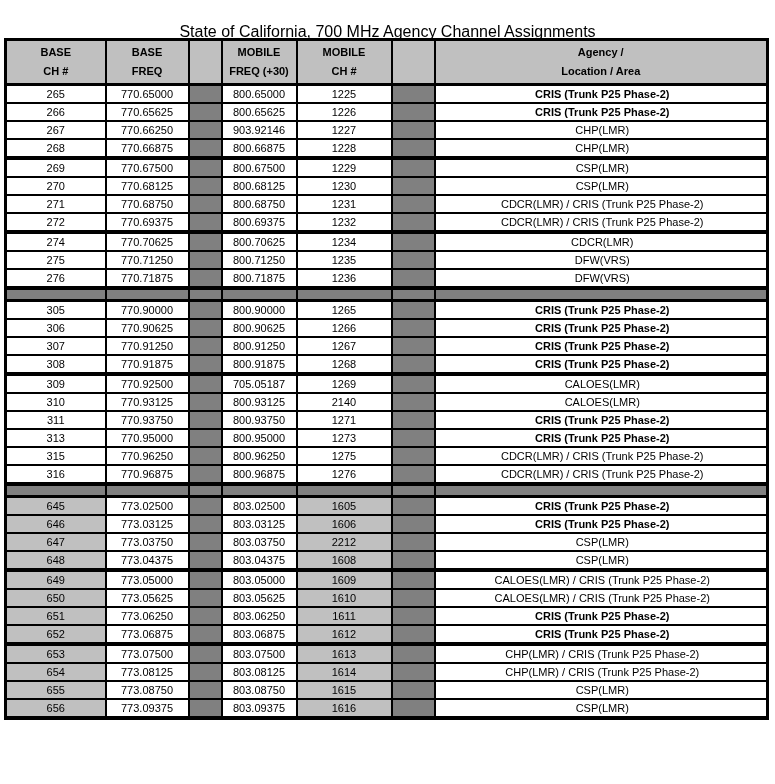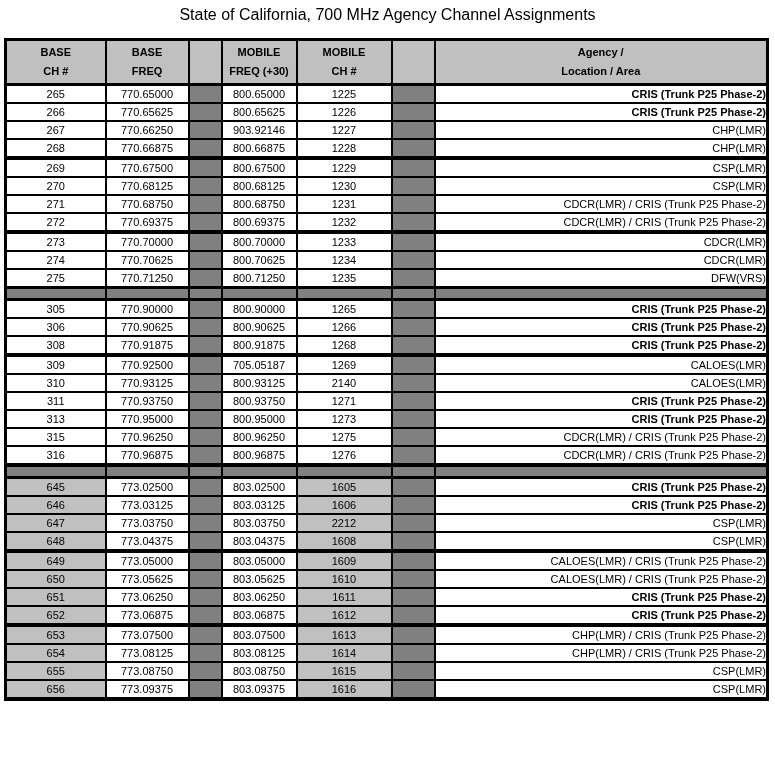--- a/index.html
+++ b/index.html
@@ -13,21 +13,21 @@
   }
   html,body{margin:0;padding:0;}
   body{
     width:775px;height:784px;
     background:var(--page-bg);
     color:var(--text);
     font-family:"Liberation Sans",sans-serif;
   }
   .title{
     box-sizing:border-box;
-    padding-top:6px;
+    padding-top:23px;
     height:38px;
     font-size:16px;
     text-align:center;
     white-space:nowrap;
   }
   table.assign{
     border-collapse:collapse;
     table-layout:fixed;
     width:762px;
     margin-left:4px;
@@ -50,21 +50,21 @@
   }
   thead th .hl{line-height:19px;}
   tbody td{
     height:16px;
     line-height:16px;
     font-size:11px;
     text-align:center;
     background:#ffffff;
   }
   td.agency{
-    text-align:right;
+    text-align:center;
     padding-left:3px;
   }
   td.agency.bold{font-weight:bold;}
   td.spacer{background:var(--spacer-bg);}
   td.shaded{background:var(--shaded-bg);}
   tr.group-end td{border-bottom-width:4px;}
   tr.separator td{
     background:var(--separator-bg);
     height:9px;
     line-height:9px;
@@ -180,46 +180,46 @@
       <tr class="group-end">
     <td>272</td>
     <td>770.69375</td>
     <td class="spacer"></td>
     <td>800.69375</td>
     <td>1232</td>
     <td class="spacer"></td>
     <td class="agency">CDCR(LMR) / CRIS (Trunk P25 Phase-2)</td>
   </tr>
       <tr>
-    <td>273</td>
-    <td>770.70000</td>
-    <td class="spacer"></td>
-    <td>800.70000</td>
-    <td>1233</td>
-    <td class="spacer"></td>
-    <td class="agency">CDCR(LMR)</td>
-  </tr>
-      <tr>
     <td>274</td>
     <td>770.70625</td>
     <td class="spacer"></td>
     <td>800.70625</td>
     <td>1234</td>
     <td class="spacer"></td>
     <td class="agency">CDCR(LMR)</td>
   </tr>
       <tr>
     <td>275</td>
     <td>770.71250</td>
     <td class="spacer"></td>
     <td>800.71250</td>
     <td>1235</td>
     <td class="spacer"></td>
     <td class="agency">DFW(VRS)</td>
   </tr>
+      <tr class="group-end">
+    <td>276</td>
+    <td>770.71875</td>
+    <td class="spacer"></td>
+    <td>800.71875</td>
+    <td>1236</td>
+    <td class="spacer"></td>
+    <td class="agency">DFW(VRS)</td>
+  </tr>
       <tr class="separator">
     <td></td>
     <td></td>
     <td></td>
     <td></td>
     <td></td>
     <td></td>
     <td></td>
   </tr>
       <tr>
@@ -230,20 +230,29 @@
     <td>1265</td>
     <td class="spacer"></td>
     <td class="agency bold">CRIS (Trunk P25 Phase-2)</td>
   </tr>
       <tr>
     <td>306</td>
     <td>770.90625</td>
     <td class="spacer"></td>
     <td>800.90625</td>
     <td>1266</td>
+    <td class="spacer"></td>
+    <td class="agency bold">CRIS (Trunk P25 Phase-2)</td>
+  </tr>
+      <tr>
+    <td>307</td>
+    <td>770.91250</td>
+    <td class="spacer"></td>
+    <td>800.91250</td>
+    <td>1267</td>
     <td class="spacer"></td>
     <td class="agency bold">CRIS (Trunk P25 Phase-2)</td>
   </tr>
       <tr class="group-end">
     <td>308</td>
     <td>770.91875</td>
     <td class="spacer"></td>
     <td>800.91875</td>
     <td>1268</td>
     <td class="spacer"></td>

